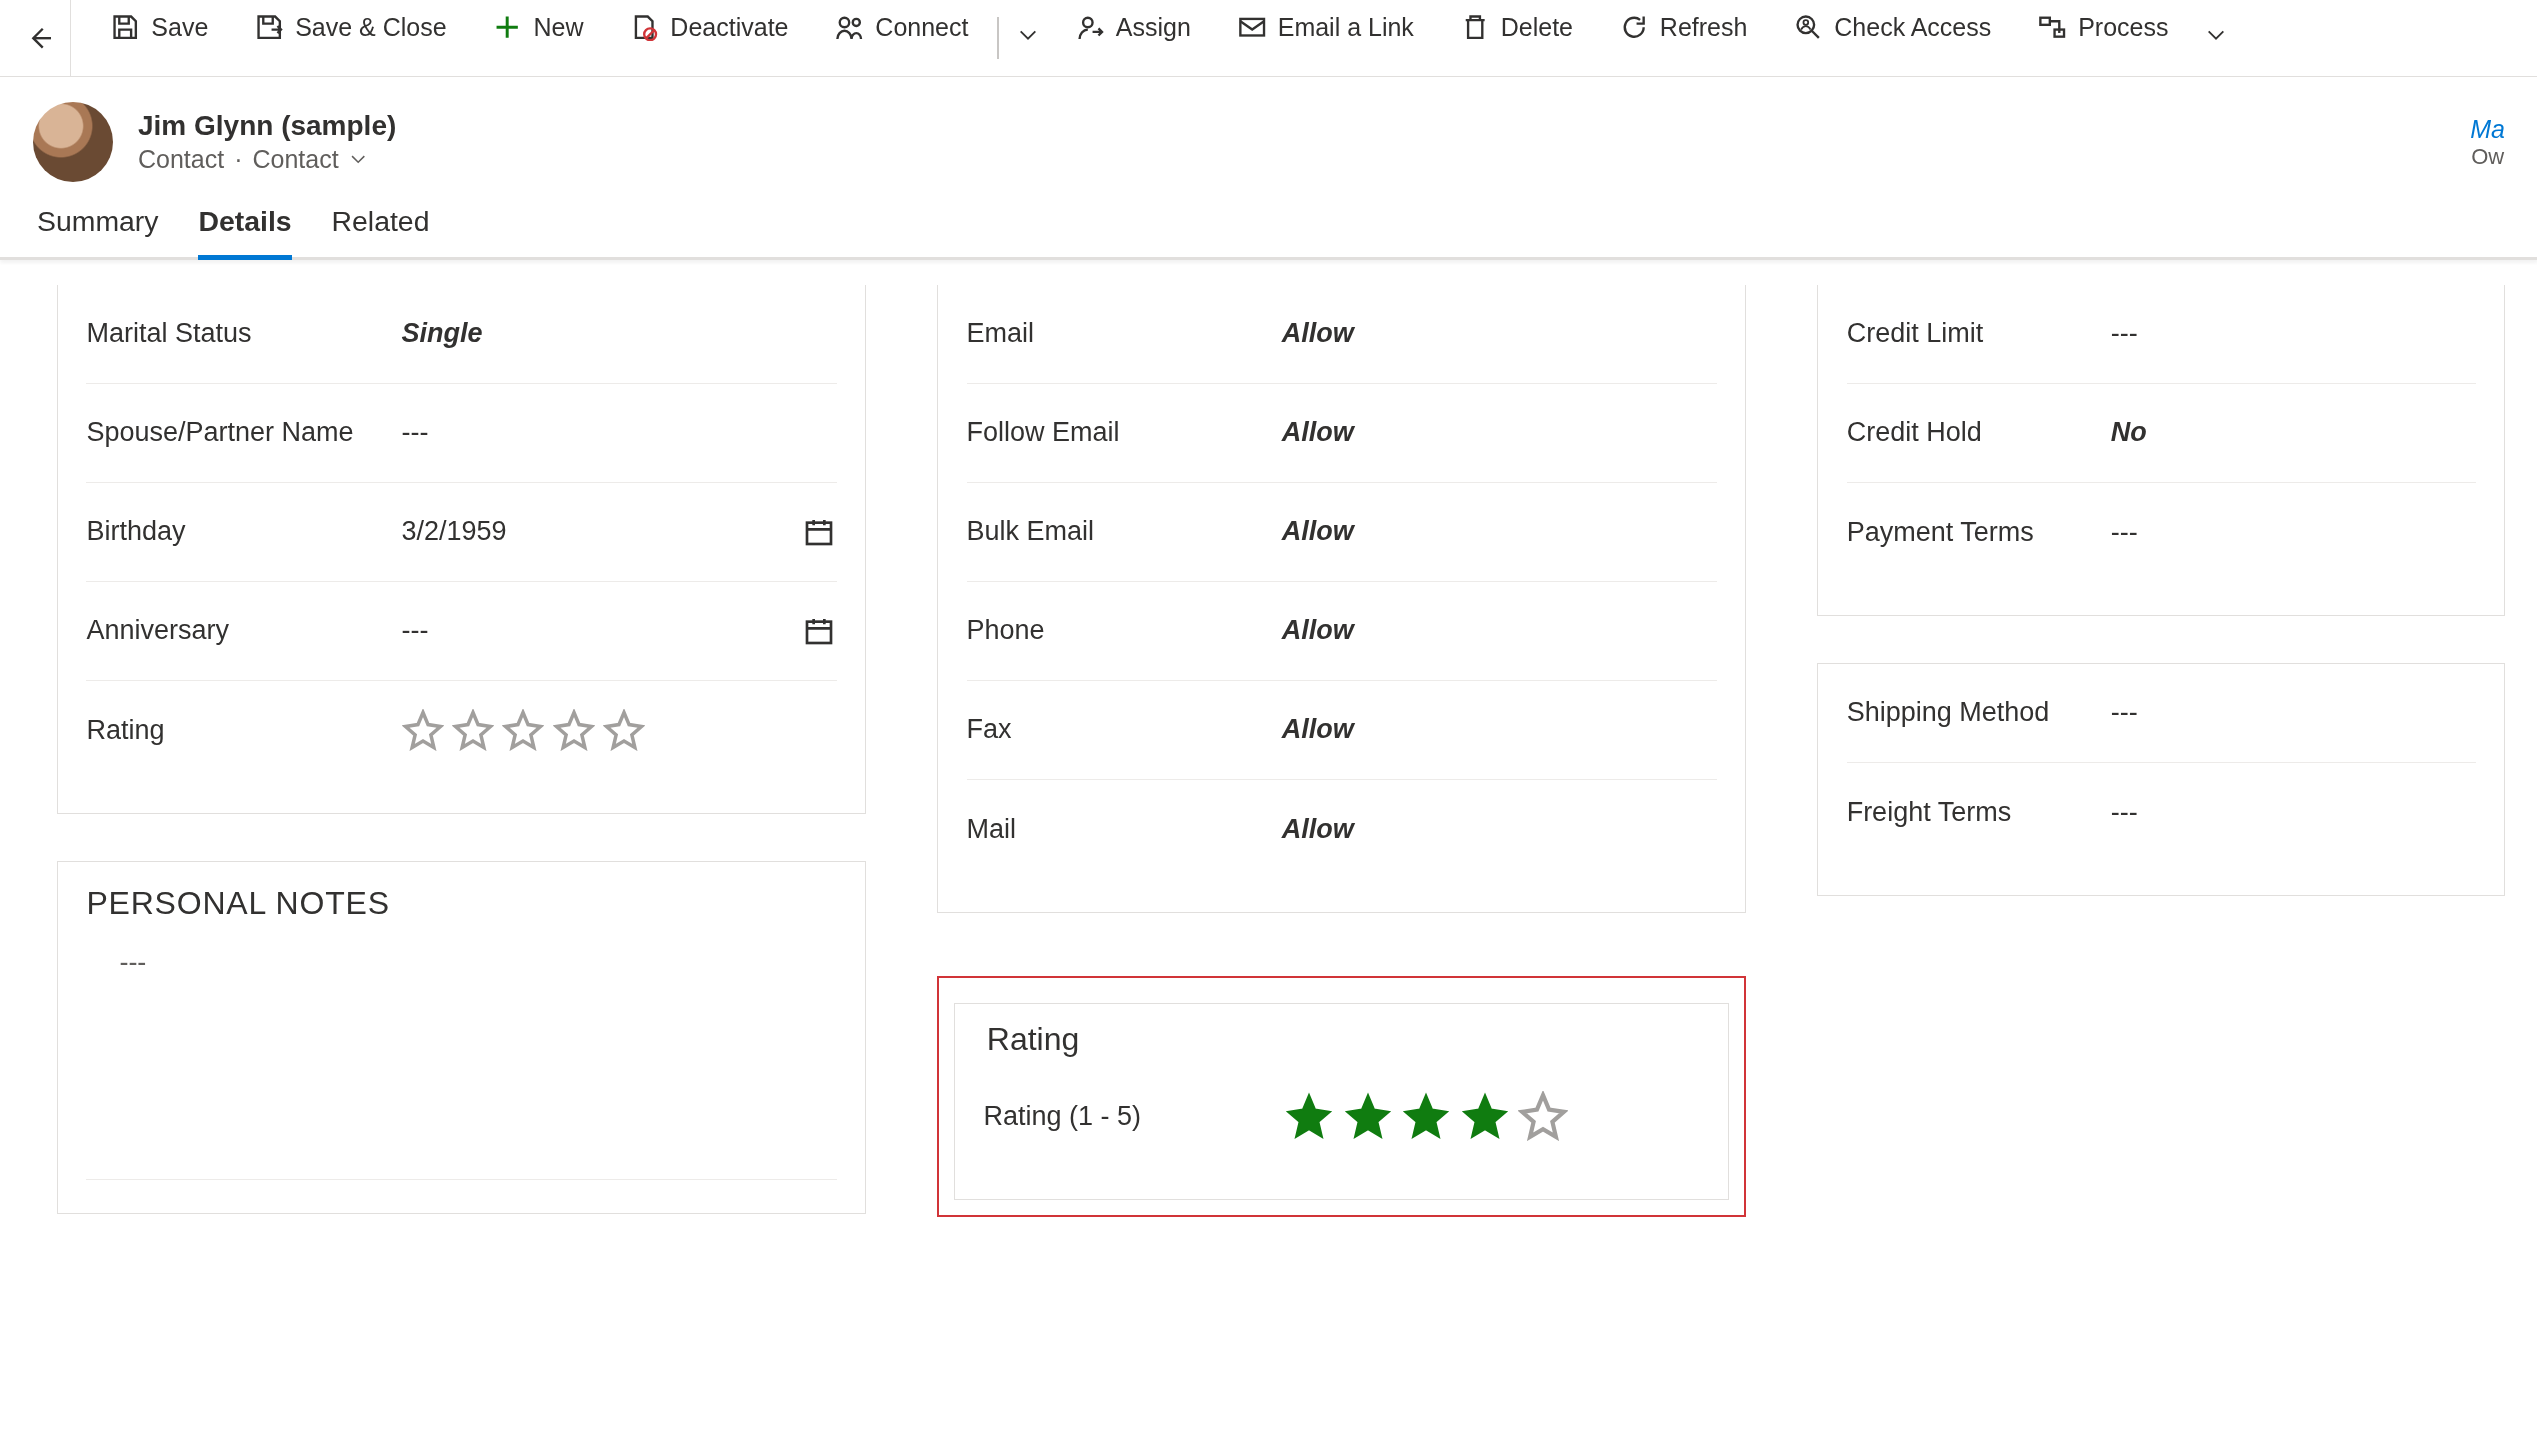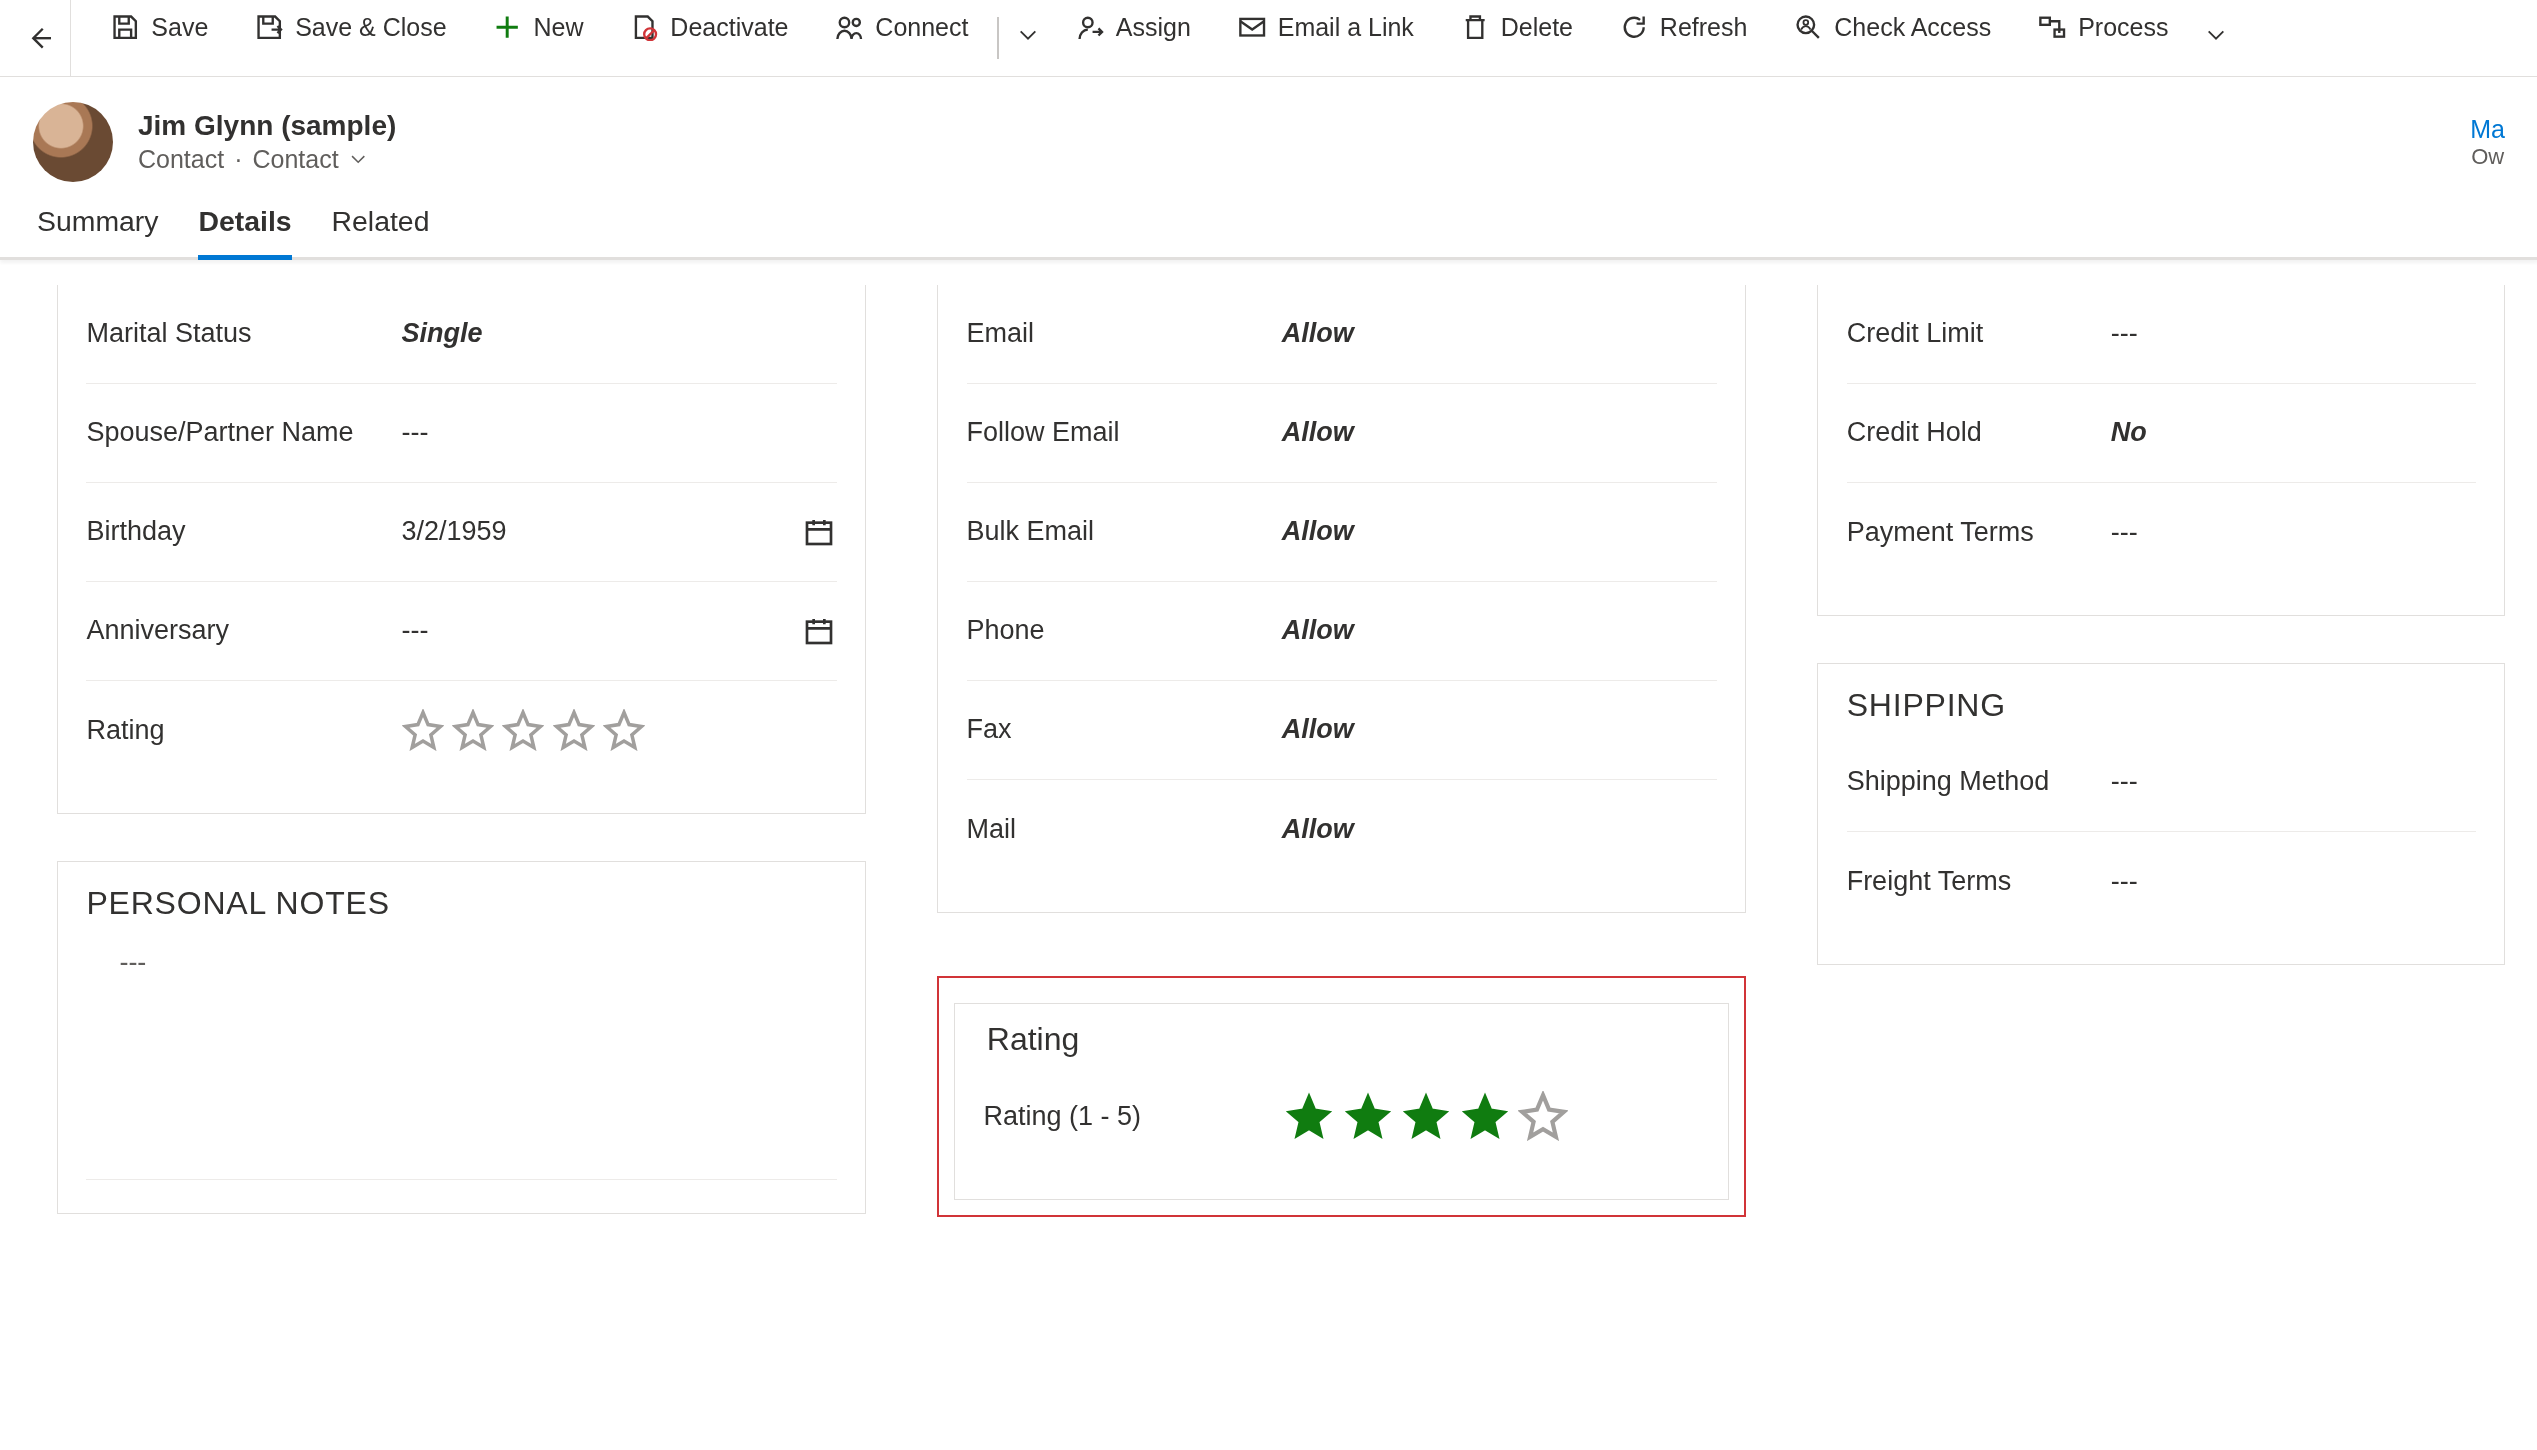--- a/index.html
+++ b/index.html
@@ -51,21 +51,21 @@
   }
   .avatar {
     width: 80px; height:80px; border-radius:50%;
     background: radial-gradient(circle at 35% 30%, #d9b496 0 28%, #a97855 30% 40%, #6a4a33 42% 100%);
     flex-shrink:0;
   }
   .rec-title { font-size: 28px; font-weight:600; }
   .rec-sub { font-size: 25px; color:#605e5c; margin-top:3.3px; display:flex; align-items:center; gap:10px;}
   .rec-sub .chev { cursor:pointer; }
   .hdr-right { margin-left:auto; text-align:right; font-size:25px; }
-  .hdr-right .ownlink { color:#0078d4; font-weight:400; }
+  .hdr-right .ownlink { color:#0078d4; font-weight:400;font-style:italic; }
   .hdr-right .ownlab { color:#605e5c; font-size:22px;text-align:center; }
   
   .tabs {
     display:flex; gap:40px; padding:0 37px;
     border-bottom: 3.3px solid #e1dfdd;
     font-size: 28.4px;
     box-shadow: 0 2.5px 3.3px rgba(0,0,0,0.05);
   }
   .tab { padding: 15px 0 18.4px 0; cursor:pointer; position:relative; }
   .tab.active { font-weight:600; }
@@ -381,21 +381,20 @@
         <div class="field-label">Credit Hold</div>
         <div class="field-value bold">No</div>
       </div>
       <div class="field-row">
         <div class="field-label">Payment Terms</div>
         <div class="field-value">---</div>
       </div>
     </div>
 
     <div class="card">
-      <div class="section-title">SHIPPING</div>
       <div class="field-row">
         <div class="field-label">Shipping Method</div>
         <div class="field-value">---</div>
       </div>
       <div class="field-row">
         <div class="field-label">Freight Terms</div>
         <div class="field-value">---</div>
       </div>
     </div>
   </div>

